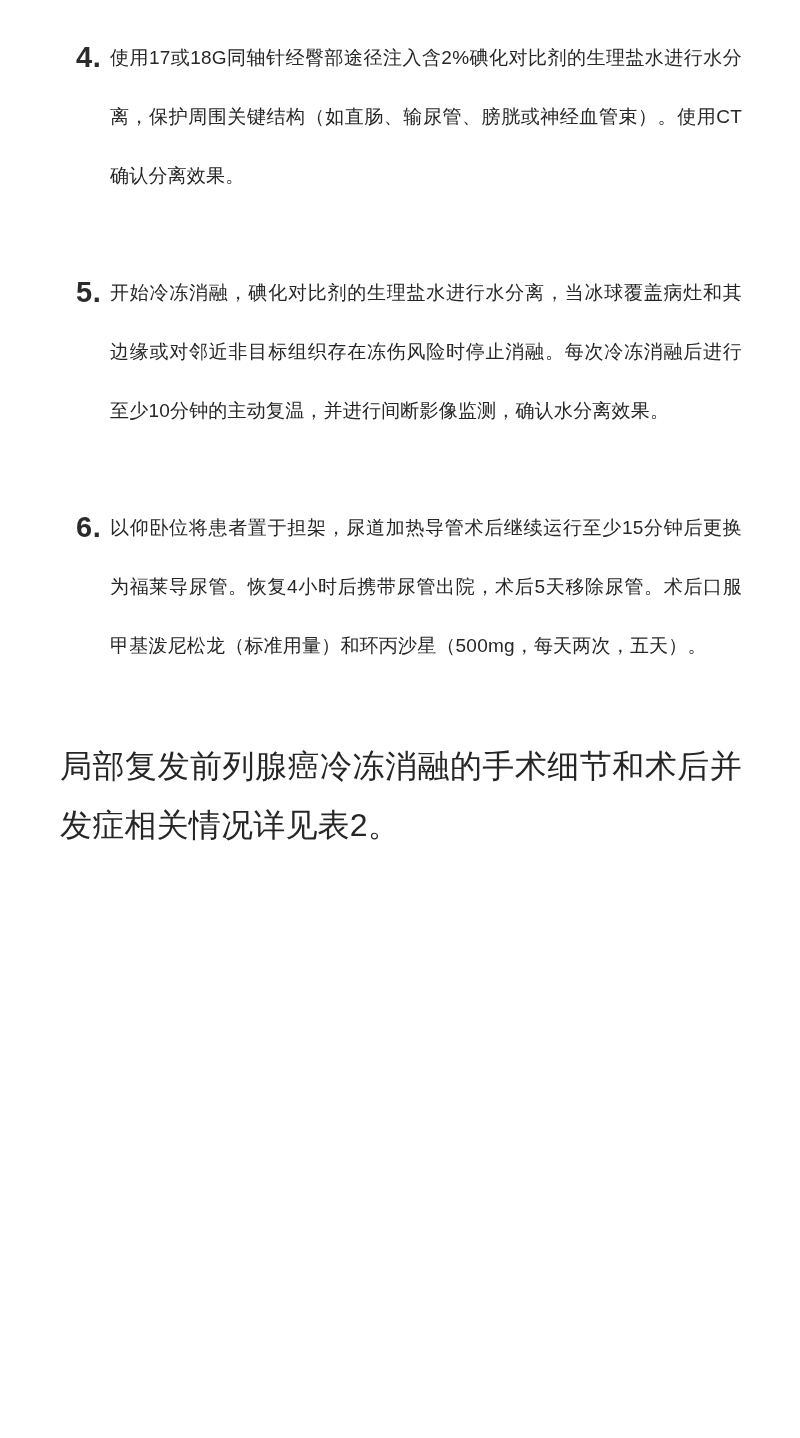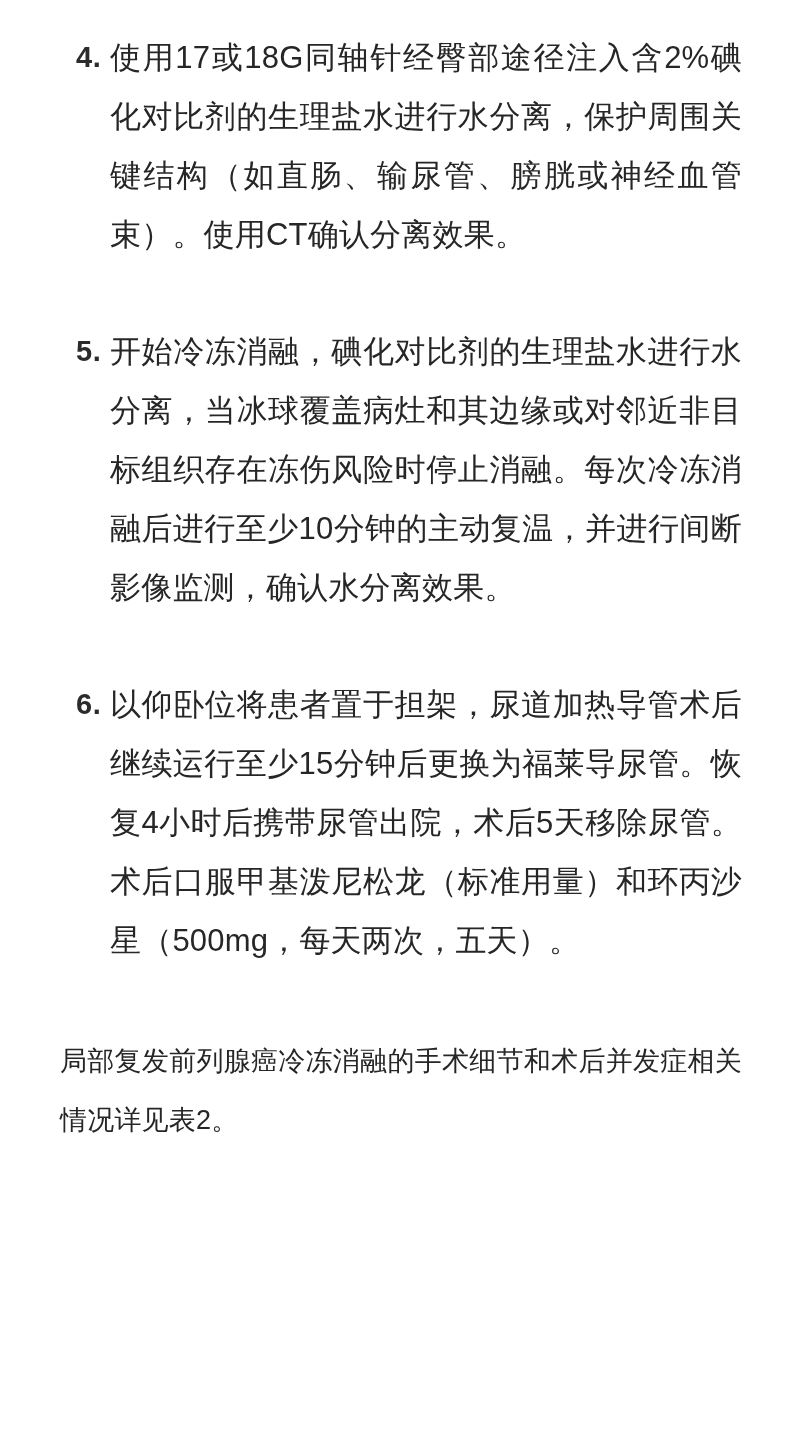--- a/index.html
+++ b/index.html
@@ -41,30 +41,30 @@
     font-weight: bold;
     line-height: 59px;
     color: #2b2b2b;
     text-align: left;
     padding-left: 18px;
     box-sizing: border-box;
     letter-spacing: 0.5px;
   }
   .step-body {
     flex: 1 1 auto;
-    font-size: 31px;
+    font-size: 19px;
     line-height: 59px;
     color: #262626;
     letter-spacing: 0.2px;
     text-align: justify;
     text-justify: inter-ideograph;
   }
   .closing {
     margin-top: 62px;
-    font-size: 27px;
+    font-size: 32px;
     line-height: 59px;
     color: #262626;
     letter-spacing: 0.2px;
     text-align: justify;
     text-justify: inter-ideograph;
     padding-left: 2px;
   }
 </style>
 </head>
 <body>

